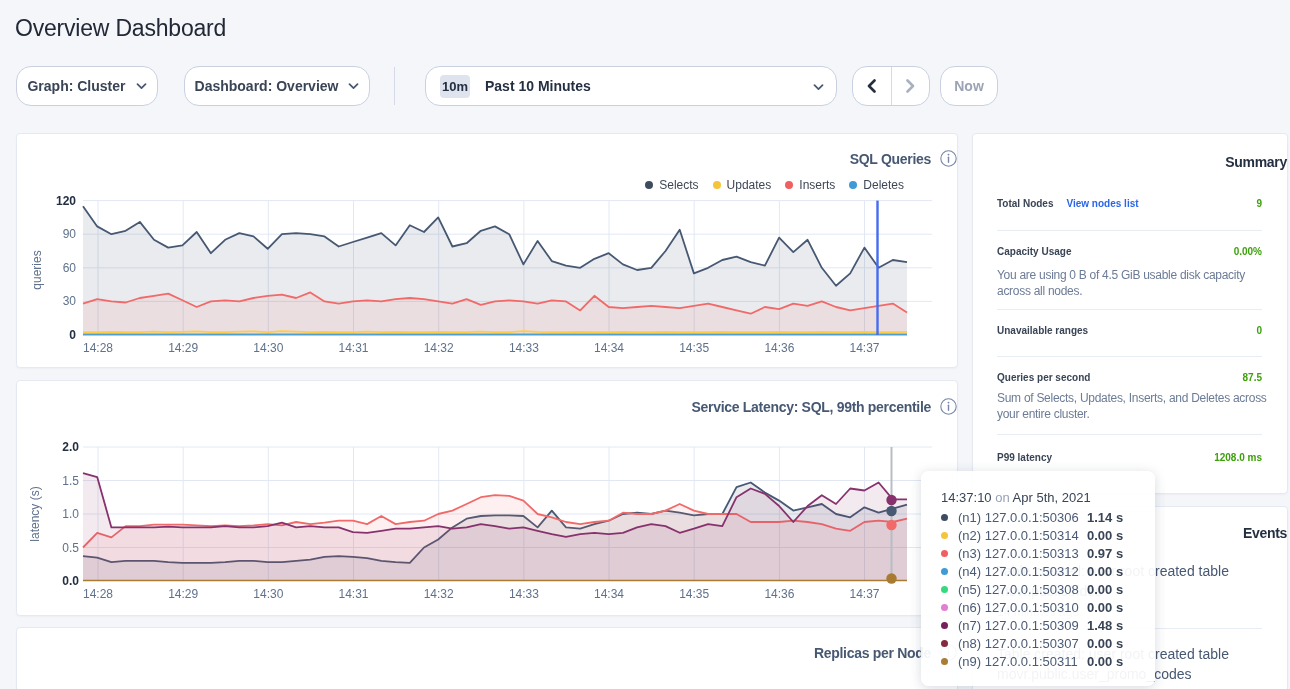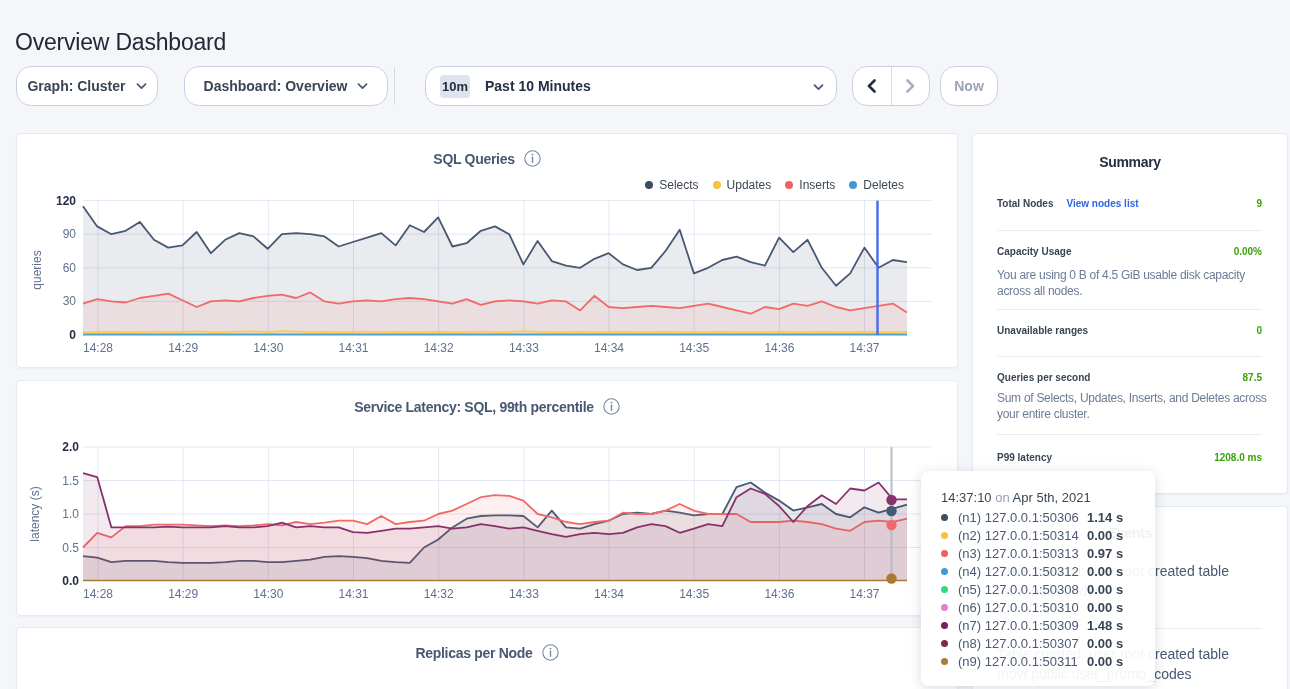--- a/index.html
+++ b/index.html
@@ -1,23 +1,23 @@
 <!DOCTYPE html>
 <html><head><meta charset="utf-8"><style>
 * { margin:0; padding:0; box-sizing:border-box; }
 html,body { width:1290px; height:689px; overflow:hidden; }
 body { background:#f4f6fa; font-family:"Liberation Sans",sans-serif; color:#394455; position:relative; }
 .abs { position:absolute; }
-h1 { position:absolute; left:15px; top:29px; font-size:23px; font-weight:400; color:#222835; letter-spacing:-0.2px; }
+h1 { position:absolute; left:15px; top:15px; font-size:23px; font-weight:400; color:#222835; letter-spacing:-0.2px; }
 .btn { position:absolute; top:66px; height:40px; border-radius:15px; background:#fff; border:1px solid #c9d1e0;
   display:flex; align-items:center; justify-content:center; gap:10px; font-size:14px; font-weight:700; color:#394455; }
 .vdiv { position:absolute; left:394px; top:67px; width:1px; height:38px; background:#d4dae6; }
 .badge { background:#dfe3ee; border-radius:4px; padding:4px 0; width:30px; text-align:center; font-size:13px; font-weight:700; color:#242f42; }
 .card { position:absolute; background:#fff; border:1px solid #e5eaf2; border-radius:4px; box-shadow:0 1px 2px rgba(50,60,90,0.04); }
-.ctitle { position:absolute; left:0; right:0; top:16px; display:flex; align-items:center; justify-content:center; gap:9px;
+.ctitle { position:absolute; left:0; right:0; top:16px; display:flex; align-items:center; justify-content:flex-end; gap:9px;
   font-size:14px; font-weight:700; color:#475872; letter-spacing:-0.3px; }
 .plot { position:absolute; left:0; top:0; }
 .axl { font-family:"Liberation Sans",sans-serif; font-size:12px; fill:#5f718c; }
 .axb { font-family:"Liberation Sans",sans-serif; font-size:12px; font-weight:700; fill:#242f42; }
 .legend { position:absolute; top:44px; right:53px; display:flex; gap:14px; font-size:12px; color:#3e4755; }
 .li { display:flex; align-items:center; gap:6px; }
 .ldot { width:8px; height:8px; border-radius:50%; display:inline-block; }
 .srow { position:absolute; left:24px; right:25px; display:flex; align-items:baseline; font-size:10px; font-weight:700; }
 .srow .grow { flex:1; }
 .green { color:#3da10b; }
@@ -34,21 +34,21 @@
 .tlab { width:129px; }
 .tval { font-weight:700; color:#394455; }
 .ev1 { font-size:14px; color:#475872; line-height:20px; }
 </style></head><body>
 
 <h1>Overview Dashboard</h1>
 
 <div class="btn" style="left:16px; width:142px;">Graph: Cluster <svg width="11" height="7" viewBox="0 0 11 7" style="flex:none">
       <path d="M1.5 1.2 L5.5 5.2 L9.5 1.2" fill="none" stroke="#475872" stroke-width="1.7" stroke-linecap="round" stroke-linejoin="round"></path>
     </svg></div>
-<div class="btn" style="left:184px; width:204px;">Dashboard: Overview <svg width="11" height="7" viewBox="0 0 11 7" style="flex:none">
+<div class="btn" style="left:184px; width:186px;">Dashboard: Overview <svg width="11" height="7" viewBox="0 0 11 7" style="flex:none">
       <path d="M1.5 1.2 L5.5 5.2 L9.5 1.2" fill="none" stroke="#475872" stroke-width="1.7" stroke-linecap="round" stroke-linejoin="round"></path>
     </svg></div>
 <div class="vdiv"></div>
 <div class="btn" style="left:425px; width:412px; justify-content:flex-start; padding:0 12px 0 14px; color:#242f42;">
   <span class="badge">10m</span>
     <span style="margin-left:5px;">Past 10 Minutes</span>
   <span style="margin-left:auto;"><svg width="11" height="7" viewBox="0 0 11 7" style="flex:none">
         <path d="M1.5 1.2 L5.5 5.2 L9.5 1.2" fill="none" stroke="#475872" stroke-width="1.7" stroke-linecap="round" stroke-linejoin="round"></path>
       </svg></span>
 </div>

